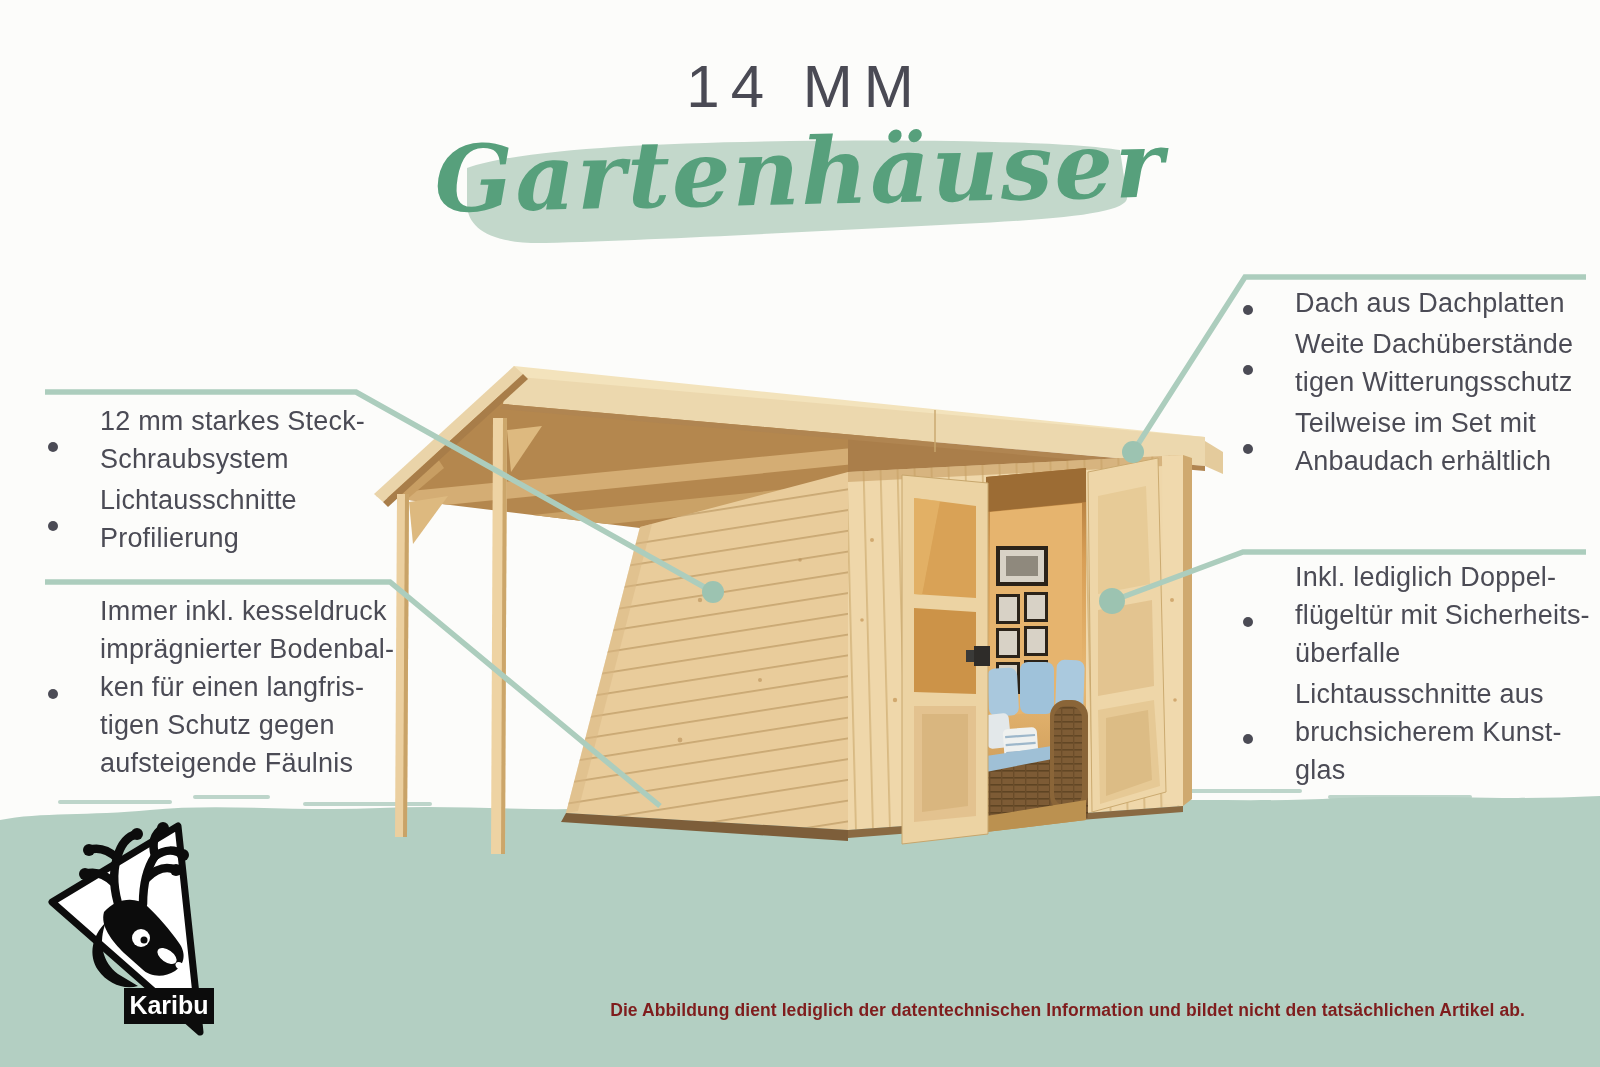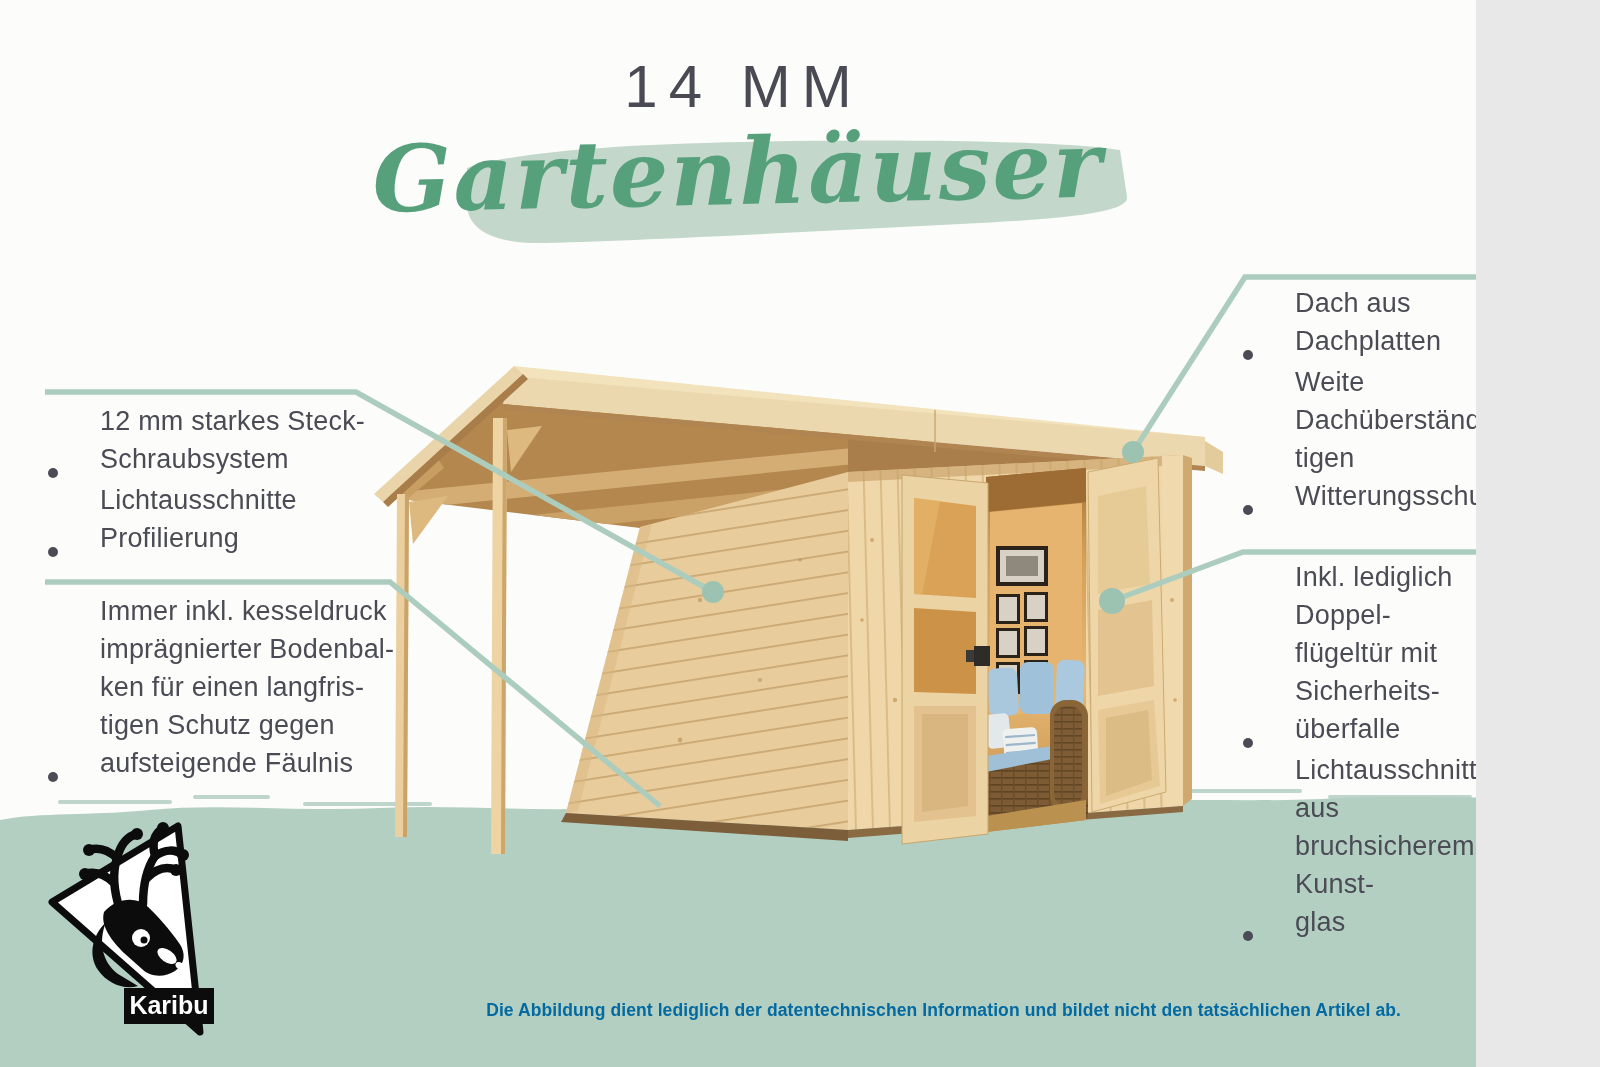--- a/index.html
+++ b/index.html
@@ -1,41 +1,41 @@
 <!DOCTYPE html>
 <html><head>
 <meta charset="utf-8">
 <style>
   html,body{margin:0;padding:0;background:#e8e8e8;}
   .stage{
-    position:relative;width:1476px;height:1067px;overflow:hidden;
+    position:relative;width:1600px;height:1067px;overflow:hidden;
     background:#fcfcfa;font-family:"Liberation Sans",sans-serif;
   }
   .abs{position:absolute;left:0;top:0;}
   
   .size-label{
     position:absolute;top:52px;left:0;width:100%;text-align:center;
     font-size:60px;font-weight:400;letter-spacing:11px;text-indent:11px;
     color:#4a4a54;
   }
   .script-title{
     position:absolute;top:118px;left:0;width:100%;text-align:center;
     font-family:"DejaVu Serif",serif;font-style:italic;font-weight:bold;
     font-size:92px;color:#57a07c;transform:rotate(-1.2deg);
     letter-spacing:2px;
   }
   
   .callout{position:absolute;color:#4b4b55;font-size:27px;line-height:38px;letter-spacing:.2px;}
-  .c-item{display:flex;align-items:flex-end;margin:0 0 3px 0;}
+  .c-item{display:flex;align-items:center;margin:0 0 3px 0;}
   .c-dot{flex:0 0 auto;width:10px;height:10px;border-radius:50%;background:#4b4b55;margin-top:14px;}
   .c-text{margin-left:42px;white-space:pre-line;}
   
   .disclaimer{
     position:absolute;top:1000px;right:75px;
-    font-size:17.5px;font-weight:bold;color:#0369a1;letter-spacing:.1px;
+    font-size:17.5px;font-weight:bold;color:#7f1d1d;letter-spacing:.1px;
   }
 </style>
 </head>
 <body>
 
 <div class="stage">
 
   <svg class="abs" width="1600" height="1067" viewBox="0 0 1600 1067">
     <path fill="#b3cfc2" d="M0,820 C40,812 90,816 150,810 C220,803 300,812 380,808
              C460,804 540,813 620,807 C700,801 780,810 860,806
@@ -244,20 +244,25 @@
   <div class="callout" style="left:1243px;top:284px">
     <div class="c-item">
       <span class="c-dot"></span>
       <span class="c-text">Dach aus Dachplatten</span>
     </div>
     <div class="c-item">
       <span class="c-dot"></span>
       <span class="c-text">Weite Dachüberstände
 tigen Witterungsschutz</span>
     </div>
+    <div class="c-item">
+      <span class="c-dot"></span>
+      <span class="c-text">Teilweise im Set mit
+Anbaudach erhältlich</span>
+    </div>
   </div>
 
   <div class="callout" style="left:1243px;top:558px">
     <div class="c-item">
       <span class="c-dot"></span>
       <span class="c-text">Inkl. lediglich Doppel-
 flügeltür mit Sicherheits-
 überfalle</span>
     </div>
     <div class="c-item">

